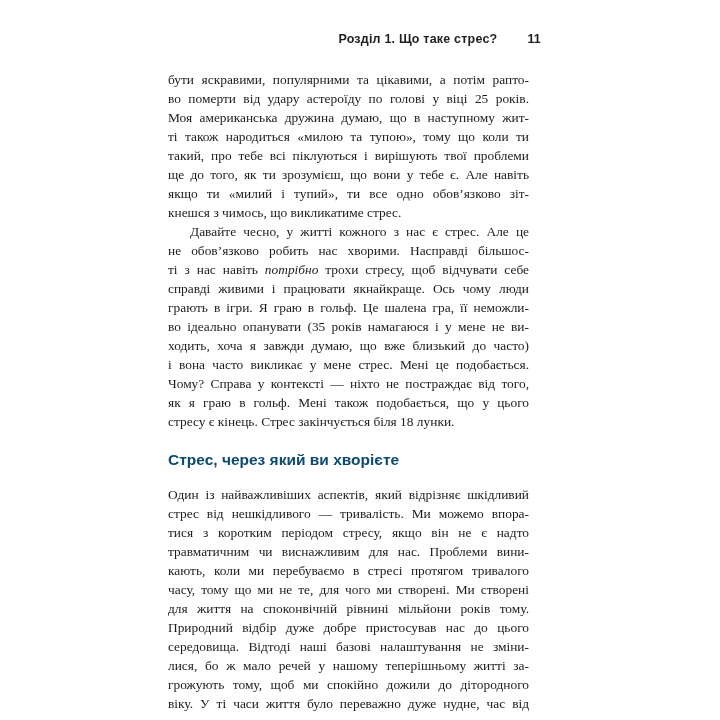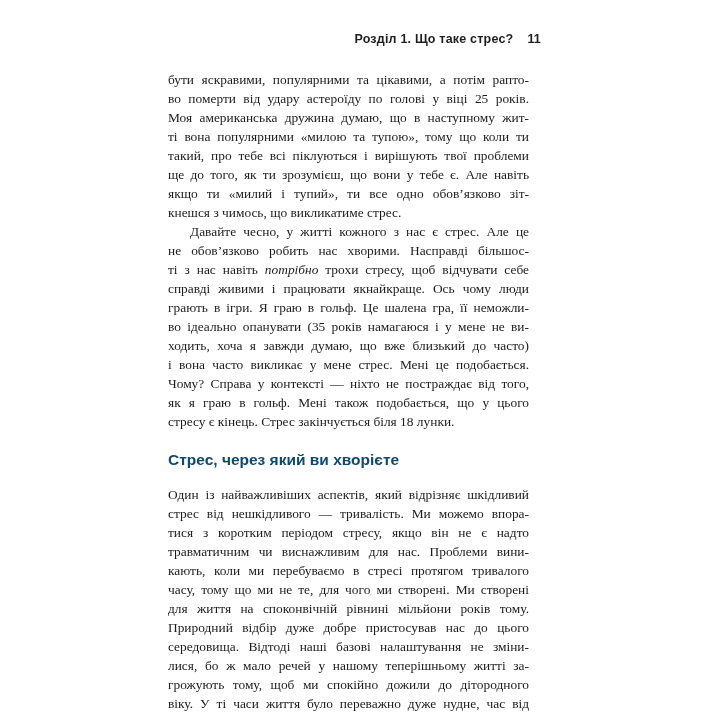--- a/index.html
+++ b/index.html
@@ -19,21 +19,21 @@
   .pagehead {
     position: absolute;
     left: 180px; top: 32px; width: 361px;
     text-align: right;
     font-family: "Liberation Sans", sans-serif;
     font-size: 12.5px;
     font-weight: 700;
     color: #1f1f1f;
     letter-spacing: 0.2px;
   }
-  .pnum { margin-left: 14px; }
+  .pnum { margin-left: 30px; }
   .content {
     position: absolute;
     left: 168px; top: 70px; width: 361px;
     font-family: "Liberation Serif", serif;
     font-size: 13.4px;
     line-height: 19px;
     color: #1c1c1c;
   }
   .para { margin: 0; padding: 0; }
   .ln {
@@ -63,21 +63,21 @@
   <div class="pagehead">
     <span class="chap">Розділ 1. Що таке стрес?</span><span class="pnum">11</span>
   </div>
 
   <div class="content">
 
     <div class="para">
       <div class="ln">бути яскравими, популярними та цікавими, а потім рапто-</div>
       <div class="ln">во померти від удару астероїду по голові у віці 25 років.</div>
       <div class="ln">Моя американська дружина думаю, що в наступному жит-</div>
-      <div class="ln">ті вона популярними «милою та тупою», тому що коли ти</div>
+      <div class="ln">ті також народиться «милою та тупою», тому що коли ти</div>
       <div class="ln">такий, про тебе всі піклуються і вирішують твої проблеми</div>
       <div class="ln">ще до того, як ти зрозумієш, що вони у тебе є. Але навіть</div>
       <div class="ln">якщо ти «милий і тупий», ти все одно обов’язково зіт-</div>
       <div class="ln end">кнешся з чимось, що викликатиме стрес.</div>
     </div>
 
     <div class="para">
       <div class="ln indent">Давайте чесно, у житті кожного з нас є стрес. Але це</div>
       <div class="ln">не обов’язково робить нас хворими. Насправді більшос-</div>
       <div class="ln"><span>ті з нас навіть </span><em class="it">потрібно</em><span> трохи стресу, щоб відчувати себе</span></div>

